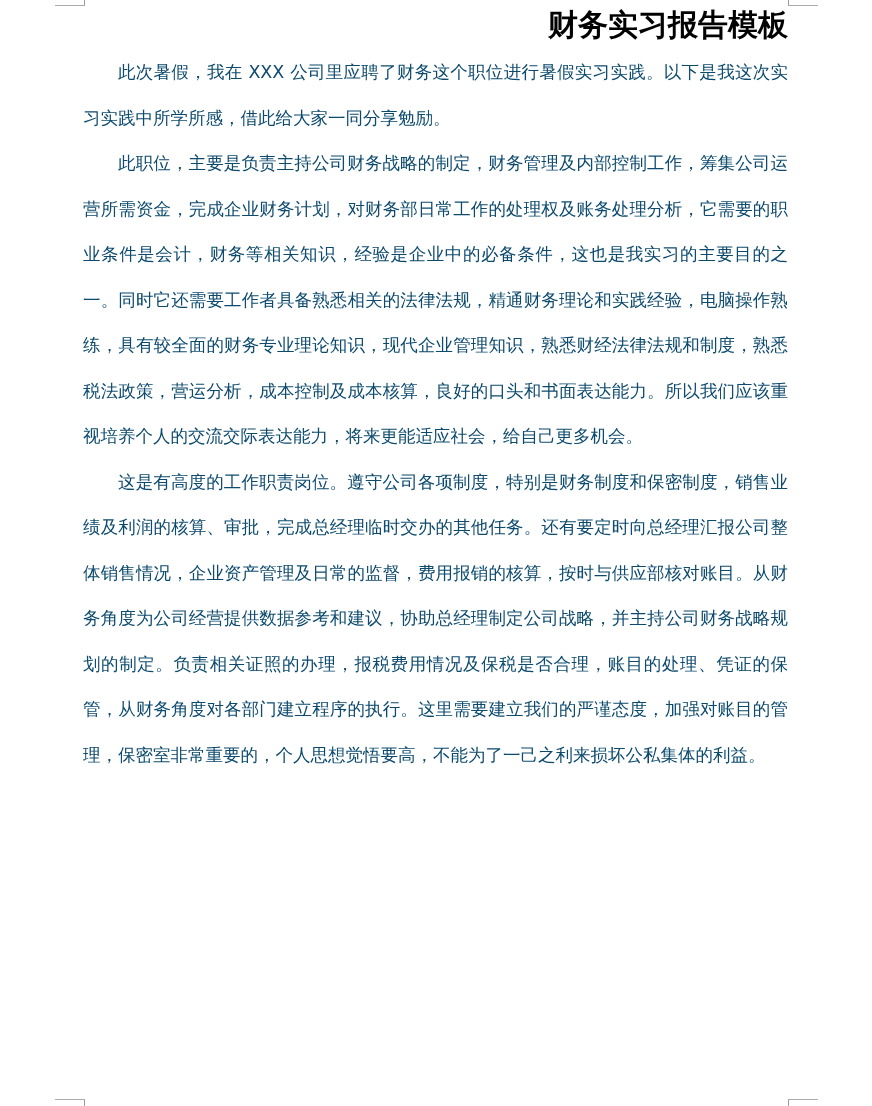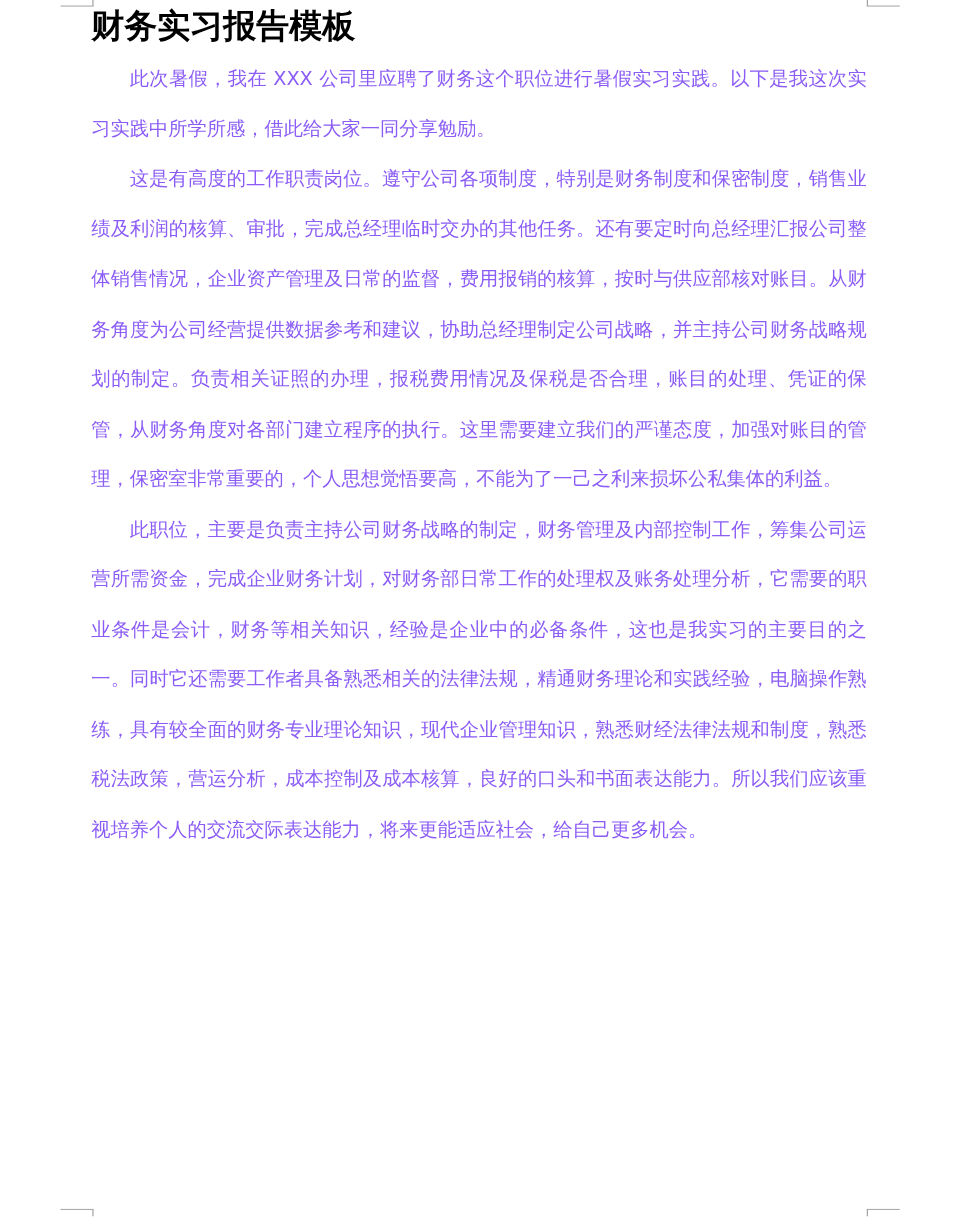--- a/index.html
+++ b/index.html
@@ -32,45 +32,45 @@
     width: 705px;
     color: #000000;
   }
   .doc-title {
     margin: 0;
     padding: 0;
     font-family: "DejaVu Serif", "Liberation Serif", serif;
     font-weight: bold;
     font-size: 30px;
     line-height: 50px;
-    text-align: left;
+    text-align: right;
     color: #000000;
     white-space: nowrap;
   }
   .para {
     margin: 0;
     padding: 0;
     font-family: "DejaVu Sans", "Liberation Sans", sans-serif;
     font-size: 17.5px;
     line-height: 45.5px;
     text-align: justify;
     text-justify: inter-character;
     text-indent: 35px;
-    color: #8b5cf6;
+    color: #0c4a6e;
     word-break: break-all;
   }
 </style>
 </head>
 <body>
 
 <div class="page">
   <div class="boundary-mark mark-tl"></div>
   <div class="boundary-mark mark-tr"></div>
   <div class="boundary-mark mark-bl"></div>
   <div class="boundary-mark mark-br"></div>
 
   <div class="content">
     <h1 class="doc-title">财务实习报告模板</h1>
     <p class="para">此次暑假，我在 XXX 公司里应聘了财务这个职位进行暑假实习实践。以下是我这次实习实践中所学所感，借此给大家一同分享勉励。</p>
+    <p class="para">此职位，主要是负责主持公司财务战略的制定，财务管理及内部控制工作，筹集公司运营所需资金，完成企业财务计划，对财务部日常工作的处理权及账务处理分析，它需要的职业条件是会计，财务等相关知识，经验是企业中的必备条件，这也是我实习的主要目的之一。同时它还需要工作者具备熟悉相关的法律法规，精通财务理论和实践经验，电脑操作熟练，具有较全面的财务专业理论知识，现代企业管理知识，熟悉财经法律法规和制度，熟悉税法政策，营运分析，成本控制及成本核算，良好的口头和书面表达能力。所以我们应该重视培养个人的交流交际表达能力，将来更能适应社会，给自己更多机会。</p>
     <p class="para">这是有高度的工作职责岗位。遵守公司各项制度，特别是财务制度和保密制度，销售业绩及利润的核算、审批，完成总经理临时交办的其他任务。还有要定时向总经理汇报公司整体销售情况，企业资产管理及日常的监督，费用报销的核算，按时与供应部核对账目。从财务角度为公司经营提供数据参考和建议，协助总经理制定公司战略，并主持公司财务战略规划的制定。负责相关证照的办理，报税费用情况及保税是否合理，账目的处理、凭证的保管，从财务角度对各部门建立程序的执行。这里需要建立我们的严谨态度，加强对账目的管理，保密室非常重要的，个人思想觉悟要高，不能为了一己之利来损坏公私集体的利益。</p>
-    <p class="para">此职位，主要是负责主持公司财务战略的制定，财务管理及内部控制工作，筹集公司运营所需资金，完成企业财务计划，对财务部日常工作的处理权及账务处理分析，它需要的职业条件是会计，财务等相关知识，经验是企业中的必备条件，这也是我实习的主要目的之一。同时它还需要工作者具备熟悉相关的法律法规，精通财务理论和实践经验，电脑操作熟练，具有较全面的财务专业理论知识，现代企业管理知识，熟悉财经法律法规和制度，熟悉税法政策，营运分析，成本控制及成本核算，良好的口头和书面表达能力。所以我们应该重视培养个人的交流交际表达能力，将来更能适应社会，给自己更多机会。</p>
   </div>
 </div>
 
 </body></html>

